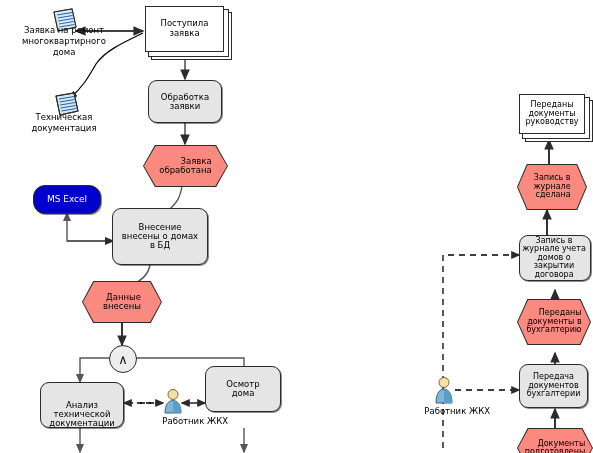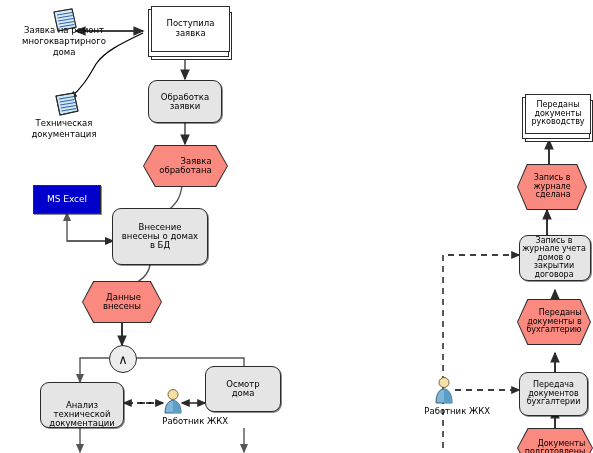--- a/index.html
+++ b/index.html
@@ -1,37 +1,37 @@
 <!DOCTYPE html>
 <html><head>
 <meta charset="utf-8">
 <style>
   html,body{margin:0;padding:0;background:#ffffff;}
   body{font-family:"DejaVu Sans","Liberation Sans",sans-serif;}
   #canvas{position:relative;width:593px;height:453px;background:#ffffff;overflow:hidden;}
-  .node{position:absolute;box-sizing:border-box;display:flex;align-items:center;justify-content:center;text-align:center;line-height:1.05;color:#000;}
+  .node{position:absolute;box-sizing:border-box;display:flex;align-items:center;justify-content:center;text-align:center;line-height:1.05;color:#000;border-radius:12px;}
 
   
   .fn{border:1px solid #2b2b2b;border-radius:9px;background:#e5e5e5;font-size:8.5px;
       box-shadow:1px 1px 0 rgba(0,0,0,.45);}
   .ev-wrap{position:absolute;}
   .ev-border{position:absolute;inset:0;background:#2b2b2b;
       clip-path:polygon(14% 0%,86% 0%,100% 50%,86% 100%,14% 100%,0% 50%);}
   .ev-fill{position:absolute;inset:1px;background:#fa8a80;
       clip-path:polygon(14% 0%,86% 0%,100% 50%,86% 100%,14% 100%,0% 50%);
       display:flex;align-items:center;justify-content:center;text-align:right;
       font-size:8.5px;line-height:1.05;}
 
   
   .multidoc{position:absolute;}
   .multidoc .back{position:absolute;left:6px;top:6px;width:calc(100% - 6px);height:calc(100% - 6px);
       background:#fff;border:1px solid #2b2b2b;}
   .multidoc .mid{position:absolute;left:3px;top:3px;width:calc(100% - 6px);height:calc(100% - 6px);
       background:#fff;border:1px solid #2b2b2b;}
-  .multidoc .front{position:absolute;left:6px;top:0;width:calc(100% - 8px);height:calc(100% - 8px);
+  .multidoc .front{position:absolute;left:0;top:0;width:calc(100% - 8px);height:calc(100% - 8px);
       background:#fff;border:1px solid #2b2b2b;display:flex;align-items:center;justify-content:center;
       text-align:center;font-size:8.5px;line-height:1.12;}
 
   
   .app{background:#0000cc;border:1px solid #2b2b2b;color:#fff;font-size:9px;
        box-shadow:1px 1px 0 rgba(0,0,0,.45);}
 
   
   .gate{position:absolute;width:26px;height:26px;border-radius:50%;
         background:#ededed;border:1px solid #2b2b2b;display:flex;align-items:center;justify-content:center;
@@ -125,21 +125,21 @@
       <g stroke="#1f4fa0" stroke-width="0.9">
         <line x1="7" y1="7" x2="22" y2="4.5"></line>
           <line x1="7.6" y1="10" x2="22.6" y2="7.5"></line>
         <line x1="8.2" y1="13" x2="23.2" y2="10.5"></line>
           <line x1="8.8" y1="16" x2="23.8" y2="13.5"></line>
         <line x1="9.4" y1="19" x2="24.4" y2="16.5"></line>
       </g>
       <polygon points="4,4 22,1 26,19 8,23" fill="none" stroke="#2b2b2b" stroke-width="1.1"></polygon>
     </svg>
   </div>
-  <div class="doc-lbl" style="left:8px;top:118px;width:112px;">Техническая
+  <div class="doc-lbl" style="left:8px;top:112px;width:112px;">Техническая
 документация</div>
 
   <div class="multidoc" style="left:145px;top:6px;width:85px;height:52px;">
     <div class="back"></div>
     <div class="mid"></div>
     <div class="front">Поступила
 заявка</div>
   </div>
 
   <div class="node fn" style="left:148px;top:80px;width:74px;height:43px;">
@@ -216,21 +216,21 @@
 договора</span>
   </div>
 
   <div class="ev-wrap" style="left:517px;top:299px;width:74px;height:46px;">
     <div class="ev-border"></div>
     <div class="ev-fill" style="white-space:pre-line;font-size:8px;">Переданы
 документы в
 бухгалтерию</div>
   </div>
 
-  <div class="node fn" style="left:519px;top:372px;width:69px;height:44px;">
+  <div class="node fn" style="left:519px;top:364px;width:69px;height:44px;">
     <span style="white-space:pre-line;font-size:8px;">Передача
 документов
 бухгалтерии</span>
   </div>
 
   <div class="ev-wrap" style="left:517px;top:428px;width:76px;height:40px;">
     <div class="ev-border"></div>
     <div class="ev-fill" style="white-space:pre-line;font-size:8px;">Документы
 подготовлены</div>
   </div>

